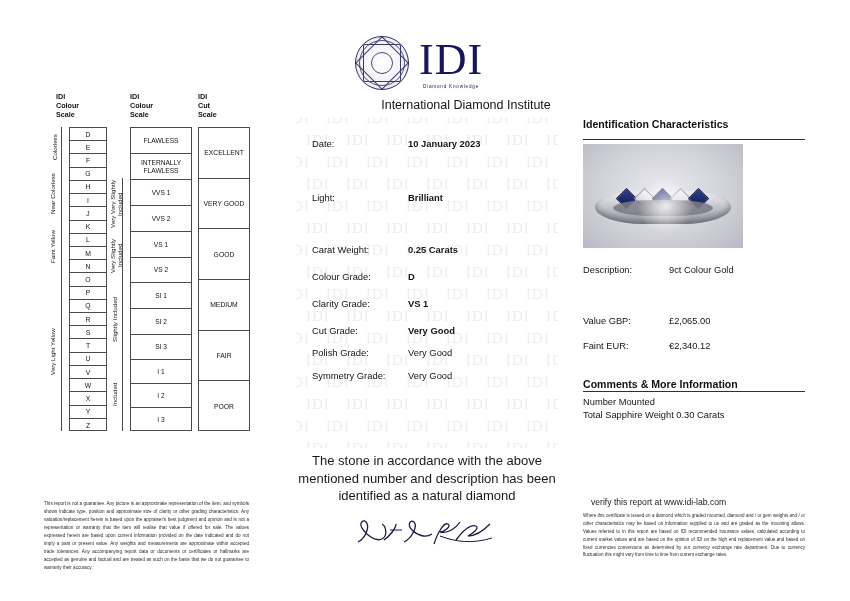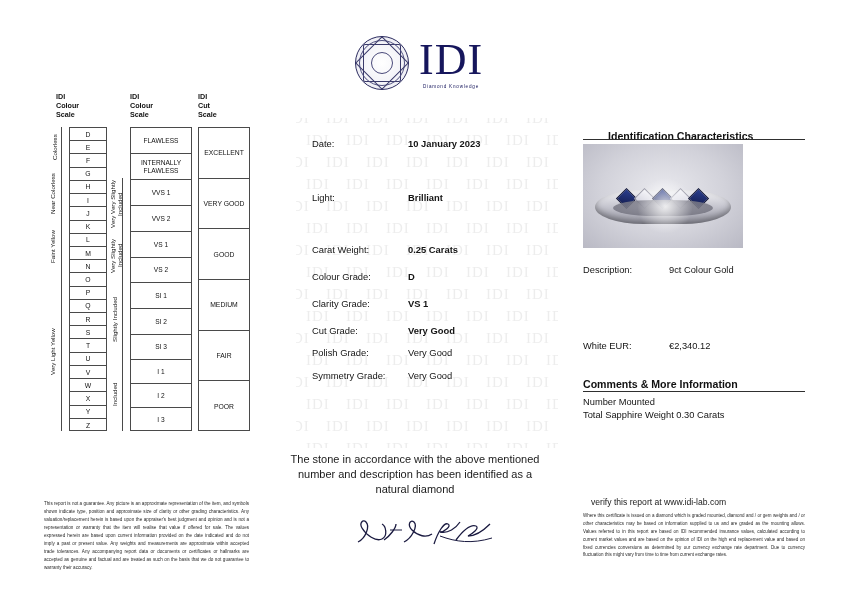--- a/index.html
+++ b/index.html
@@ -148,24 +148,24 @@
     font-size: 9.4px;
     color: #141414;
     height: 14px;
   }
   .drow .k { position: absolute; left: 0; top: 0; }
   .drow .v { position: absolute; left: 96px; top: 0; font-weight: bold; }
   .drow .v.norm { font-weight: normal; }
 
   .natural-note {
     position: absolute;
-    left: 284px; top: 452px;
+    left: 296px; top: 452px;
     width: 262px;
     text-align: center;
-    font-size: 11px;
+    font-size: 13px;
     color: #1a1a1a;
     line-height: 1.35;
   }
 
   
   .rt-title {
     position: absolute;
     font-size: 10.6px;
     font-weight: bold;
     color: #111;
@@ -287,20 +287,21 @@
   <div class="idi-logo-wrap">
     <div class="idi-gem">
         <u></u>
         <i></i>
       </div>
     <div>
       <div class="idi-word">IDI</div>
       <div class="idi-sub">Diamond Knowledge</div>
     </div>
   </div>
+  <div class="idi-tagline">International Diamond Institute</div>
 
   <div class="scale-head" style="left:56px; top:92px;">
     <div>IDI</div>
     <div>Colour</div>
     <div>Scale</div>
   </div>
   <div class="scale-box" id="colour-box" style="left:69px; top:127px; width:38px; height:304px;">
       <div class="scale-row" style="top: 0px; height: 13.2174px; font-size: 6.8px;">D</div>
       <div class="scale-row" style="top: 13.2174px; height: 13.2174px; font-size: 6.8px;">E</div>
       <div class="scale-row" style="top: 26.4348px; height: 13.2174px; font-size: 6.8px;">F</div>
@@ -529,21 +530,21 @@
           <span class="v norm">Very Good</span>
         </div>
         <div class="drow" style="top: 252px;">
           <span class="k">Symmetry Grade:</span>
           <span class="v norm">Very Good</span>
         </div>
       </div>
   </div>
   <div class="natural-note">The stone in accordance with the above mentioned number and description has been identified as a natural diamond</div>
 
-  <div class="rt-title" style="left:583px; top:130px;margin-left:25px;">Identification Characteristics</div>
+  <div class="rt-title" style="left:583px; top:118px;">Identification Characteristics</div>
   <div class="rule" style="left:583px; top:139px; width:222px;"></div>
 
   <div class="photo">
     <div class="ring-band"></div>
     <div class="stone blue" style="left:36px;"></div>
     <div class="stone" style="left:54px;"></div>
     <div class="stone blue" style="left:72px;"></div>
     <div class="stone" style="left:90px;"></div>
     <div class="stone blue" style="left:108px;"></div>
     <div class="ring-inner"></div>
@@ -573,17 +574,21 @@
     </svg>
   </div>
 
   <div class="footer-left">This report is not a guarantee. Any picture is an approximate representation of the item, and symbols shown indicate type, position and approximate size of clarity or other grading characteristics. Any valuation/replacement herein is based upon the appraiser's best judgment and opinion and is not a representation or warranty that the item will realise that value if offered for sale. The values expressed herein are based upon current information provided on the date indicated and do not imply a past or present value. Any weights and measurements are approximate within accepted trade tolerances. Any accompanying report data or documents or certificates or hallmarks are accepted as genuine and factual and are treated as such on the basis that we do not guarantee to warranty their accuracy.</div>
   <div class="footer-right">Where this certificate is issued on a diamond which is graded mounted, diamond and / or gem weights and / or other characteristics may be based on information supplied to us and are graded as the mounting allows. Values referred to in this report are based on IDI recommended insurance values, calculated according to current market values and are based on the opinion of IDI on the high end replacement value and based on fixed currencies conversions as determined by our currency exchange rate department. Due to currency fluctuation this might vary from time to time from current exchange rates.</div>
 
 <div class="rrow" style="left: 583px; top: 265px; width: 222px;">
       <span class="k">Description:</span>
       <span class="v">9ct Colour Gold</span>
     </div>
+    <div class="rrow" style="left: 583px; top: 316px; width: 222px;">
+      <span class="k">Value GBP:</span>
+      <span class="v">£2,065.00</span>
+    </div>
     <div class="rrow" style="left: 583px; top: 341px; width: 222px;">
-      <span class="k">White EUR:</span>
+      <span class="k">Faint EUR:</span>
       <span class="v">€2,340.12</span>
     </div>
   </div>
 
 </body></html>

